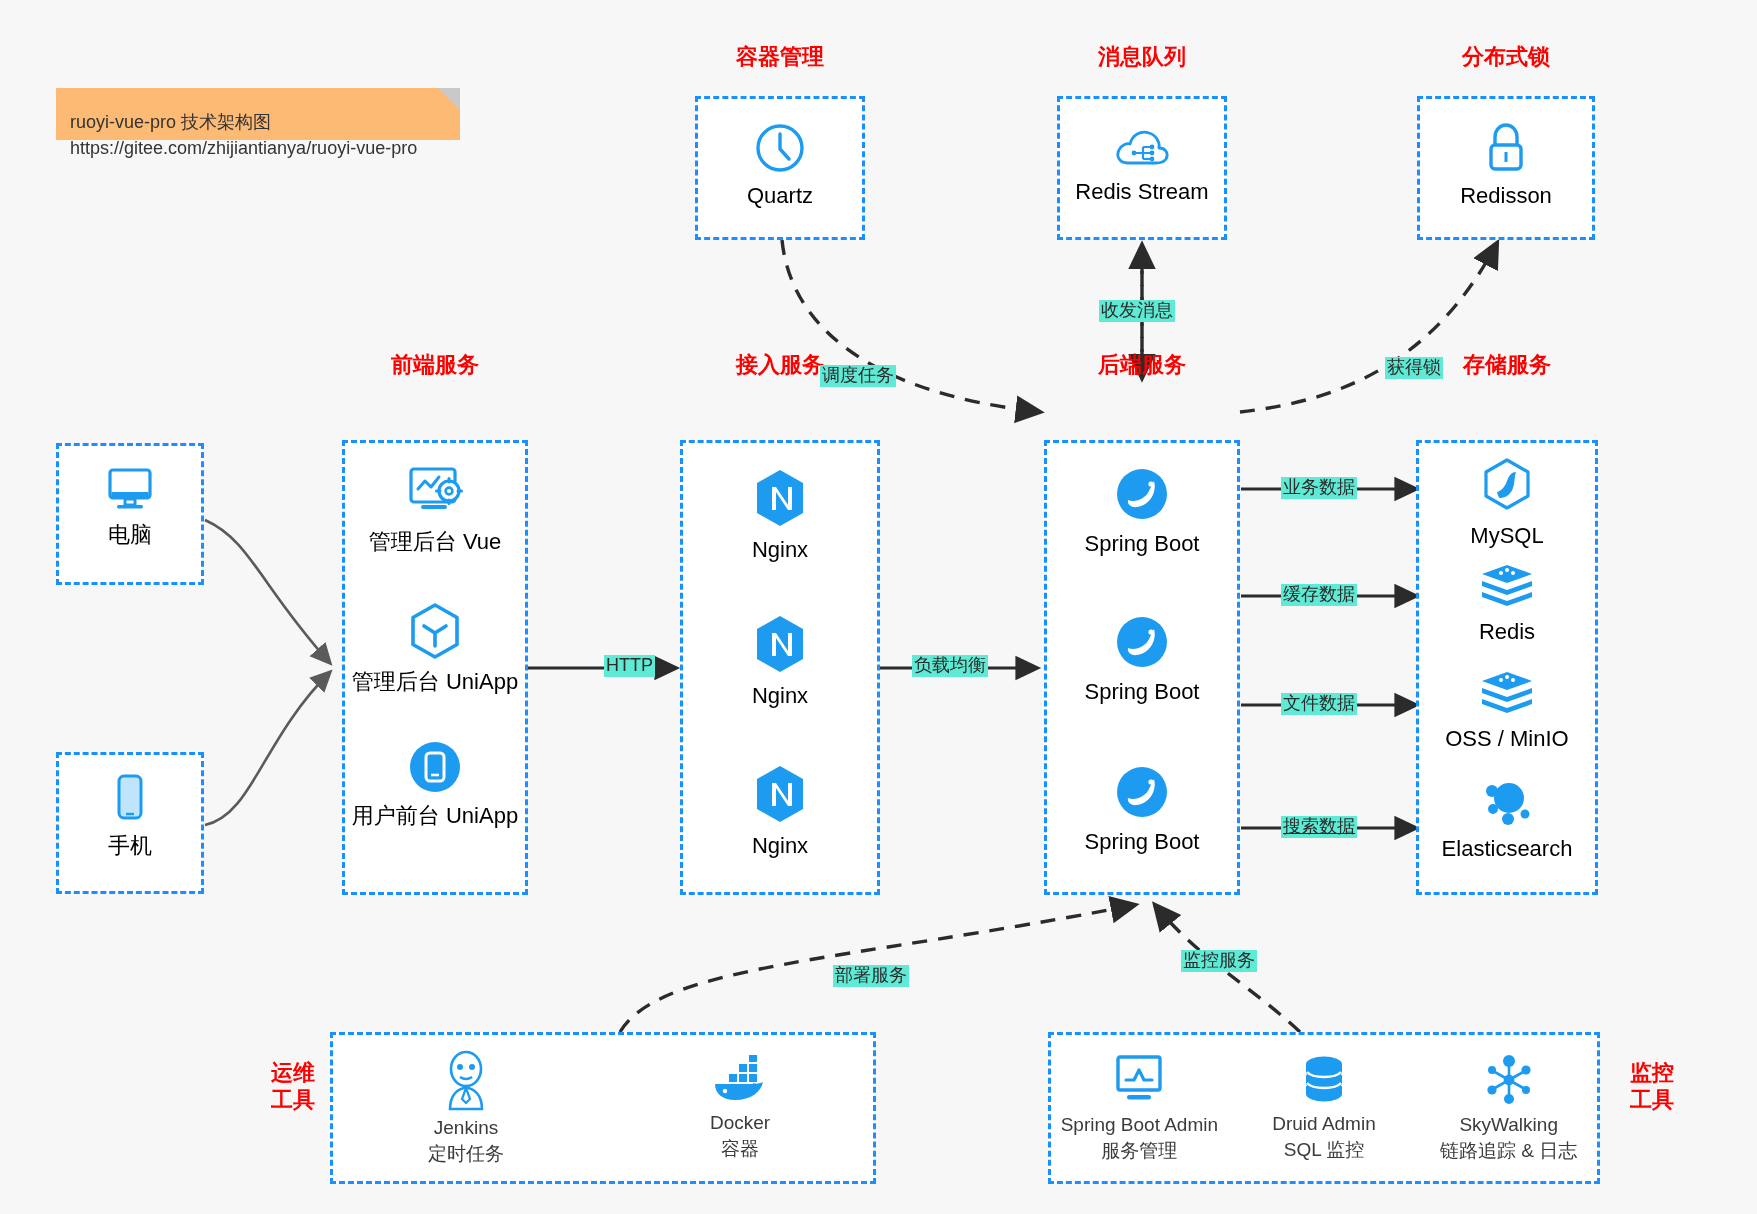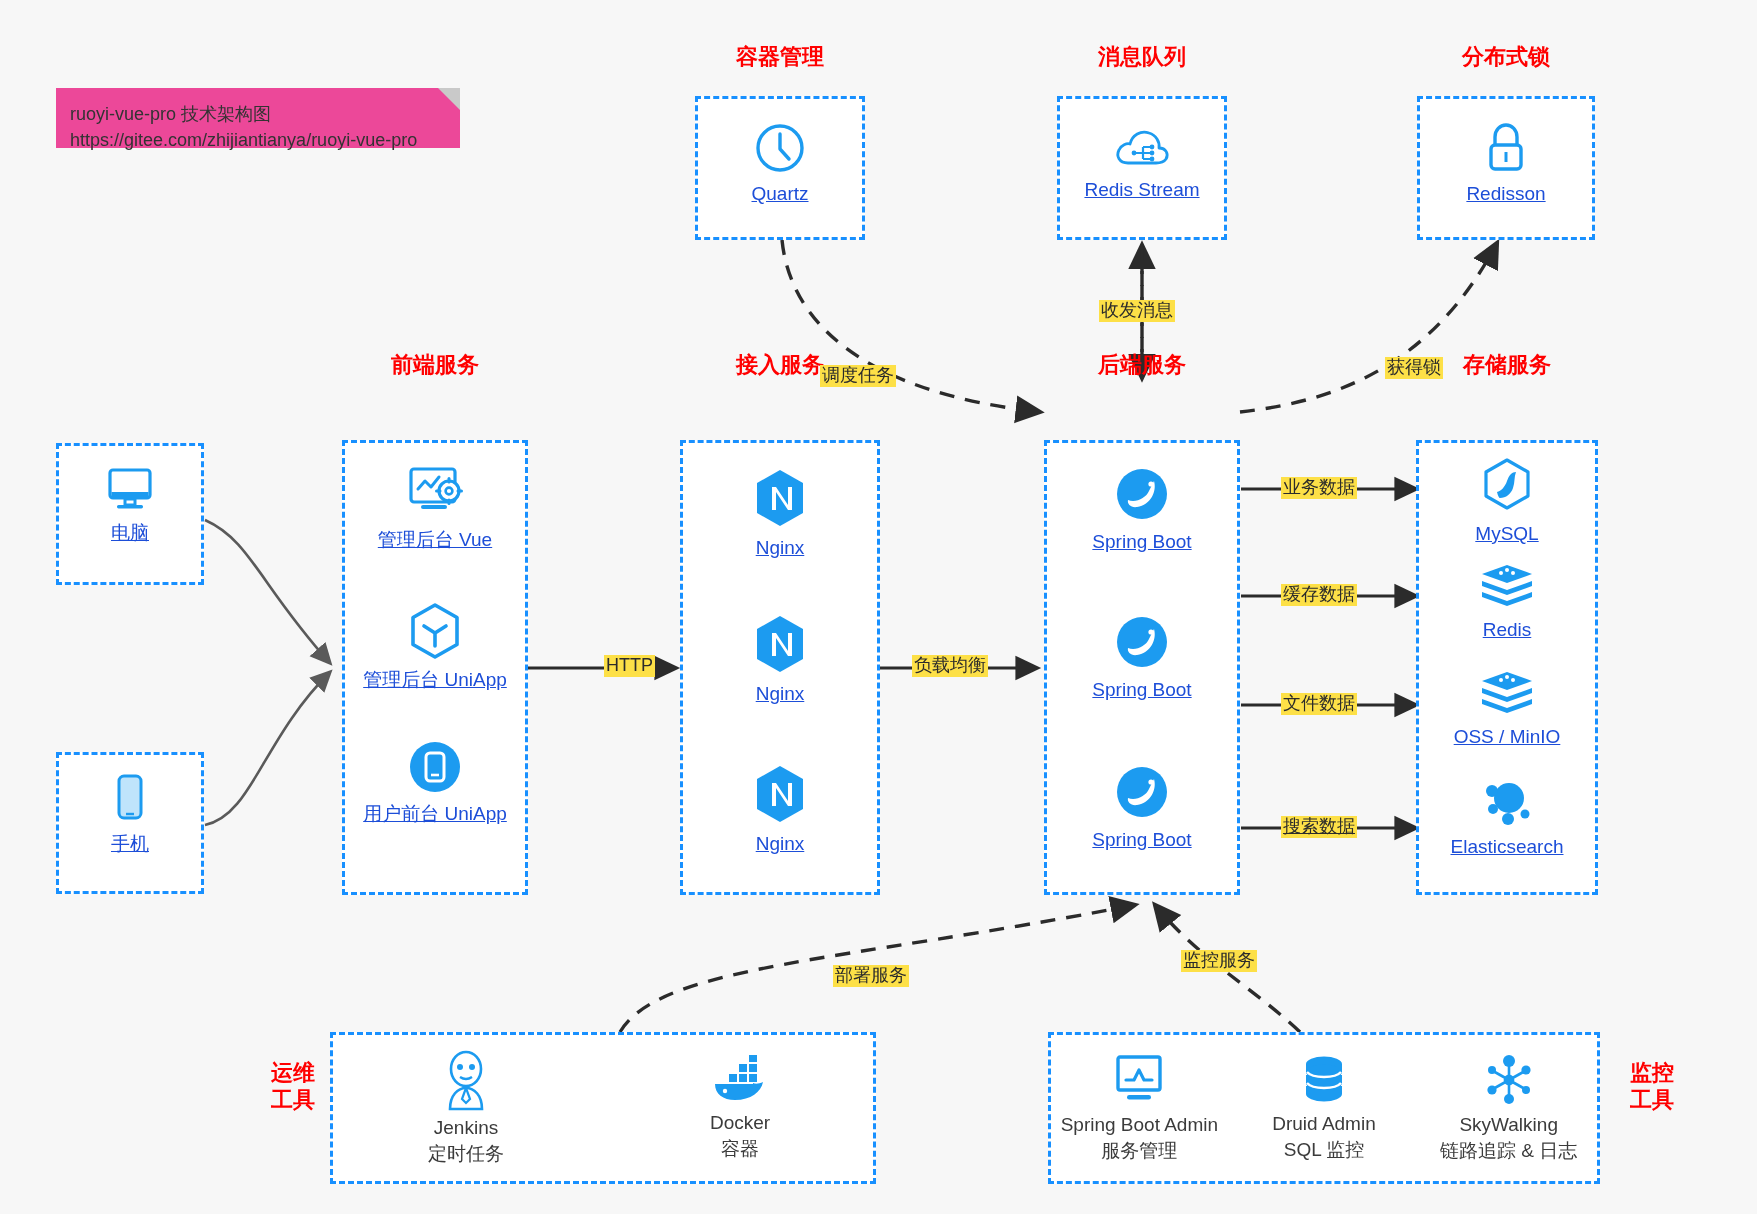--- a/index.html
+++ b/index.html
@@ -30,47 +30,46 @@
     text-align:center;
     line-height:1.22;
   }
   .node {
     position:absolute;
     text-align:center;
     width:100%;
   }
   .node .ico { display:block; margin:0 auto 6px; }
   .node .lbl {
-    font-size:19px;
-    color:#1d4ed8;
+    font-size:22px;
+    color:#000000;
     line-height:1.32;
     white-space:nowrap;
-    text-decoration:underline;
   }
 
   
   #note {
-    position:absolute; left:56px; top:88px; width:404px; height:60px;
-    background:#ec4899;
-    padding:13px 14px;
+    position:absolute; left:56px; top:88px; width:404px; height:52px;
+    background:#fdba74;
+    padding:21px 14px;
     font-size:18px;
     color:#333;
     line-height:1.45;
   }
   #note .fold {
     position:absolute; right:0; top:0; width:0; height:0;
     border-left:22px solid transparent;
     border-top:22px solid #c9c9c9;
   }
   #note div { white-space:nowrap; }
 
   
   .elabel {
     position:absolute;
-    background:#fde047;
+    background:#5eead4;
     font-size:18px;
     color:#2b2b2b;
     white-space:nowrap;
     padding:0 2px;
     line-height:1.2;
   }
 
   
   .row3 { position:absolute; inset:0; display:flex; align-items:center;gap:8px; }
   .row3 > .cell { flex:1; text-align:center; }

